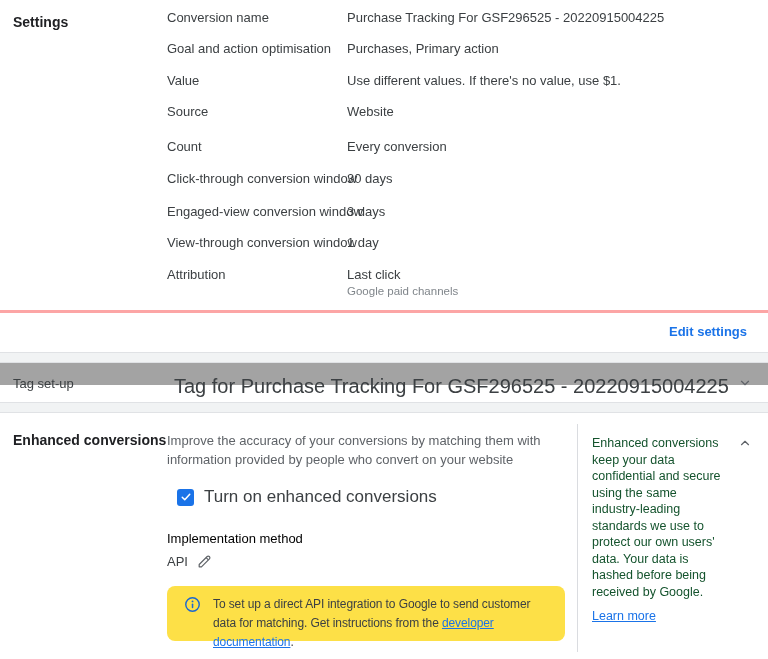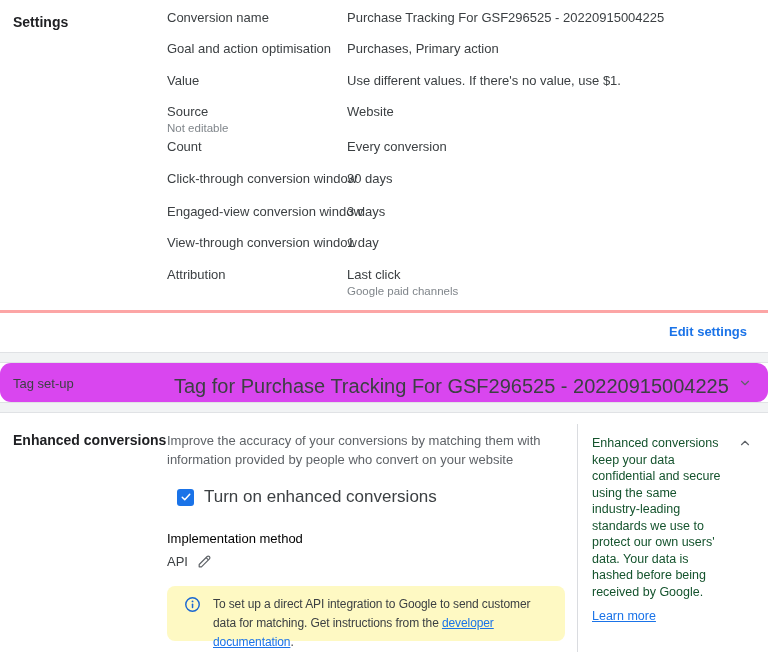--- a/index.html
+++ b/index.html
@@ -16,36 +16,36 @@
   .s-row { position:absolute; left:0; width:768px; }
   .s-label { position:absolute; left:167px; width:176px; font-size:13px; color:#3c4043; white-space:nowrap; }
   .s-value { position:absolute; left:347px; font-size:13px; color:#3c4043; white-space:nowrap; }
   .s-sub { display:block; margin-top:3px; font-size:11.5px; color:#80868b; }
   
   .edit-area { position:absolute; left:0; top:314px; width:768px; height:38px; background:#fff; }
   .edit-link { position:absolute; right:21px; top:10px; color:#1a73e8; font-size:13px; font-weight:bold; cursor:pointer; text-decoration:none; white-space:nowrap; }
   
   .band { position:absolute; left:0; width:768px; height:11px; background:#f1f3f4; border-top:1px solid #e0e2e5; border-bottom:1px solid #e0e2e5; }
   
-  .tag-row { position:absolute; left:0; top:363px; width:768px; height:39px; background:#d946ef; cursor:pointer;border-radius:11px; }
+  .tag-row { position:absolute; left:0; top:363px; width:768px; height:22px; background:#a3a3a3; cursor:pointer; }
   .tag-title { position:absolute; left:13px; top:13px; font-size:13px; color:#3c4043; }
   .tag-value { position:absolute; left:174px; top:12px; font-size:20px; color:#3c4043; white-space:nowrap; }
   .tag-chev { position:absolute; right:16px; top:13px; width:14px; height:14px; }
   
   .ec { position:absolute; left:0; top:414px; width:768px; height:245px; background:#fff; }
   .ec-title { position:absolute; left:13px; top:18px; font-size:14px; font-weight:bold; color:#202124; }
   .ec-desc { position:absolute; left:167px; top:17px; width:396px; font-size:13px; line-height:19px; color:#5f6368; }
   .cb-row { position:absolute; left:177px; top:73px; display:flex; align-items:center; gap:10px; cursor:pointer; }
   .cb-box { width:17px; height:17px; background:#1a73e8; border-radius:3px; display:flex; align-items:center; justify-content:center; flex:0 0 auto; }
   .cb-label { font-size:17px; color:#3c4043; white-space:nowrap; }
   .impl-label { position:absolute; left:167px; top:117px; font-size:13px; color:#000000; }
   .impl-row { position:absolute; left:167px; top:139px; display:flex; align-items:center; gap:8px; }
   .impl-value { font-size:13px; color:#3c4043; }
   .pencil-btn { width:17px; height:17px; cursor:pointer; display:inline-flex; }
-  .info-box { position:absolute; left:167px; top:172px; width:398px; height:55px; background:#fef9c3; border-radius:8px; }
+  .info-box { position:absolute; left:167px; top:172px; width:398px; height:55px; background:#fde047; border-radius:8px; }
   .info-icon { position:absolute; left:17px; top:10px; width:17px; height:17px; }
   .info-text { position:absolute; left:46px; top:9px; width:342px; font-size:12px; line-height:19px; letter-spacing:-0.1px; color:#3c4043; }
   .info-link { color:#1a73e8; text-decoration:underline; cursor:pointer; }
   
   .v-divider { position:absolute; left:577px; top:10px; width:1px; height:228px; background:#dadce0; }
   .side-panel { position:absolute; left:592px; top:21px; width:132px; }
   .side-text { font-size:12.5px; line-height:16.5px; color:#14532d; }
   .learn-more { display:inline-block; margin-top:9px; font-size:12.5px; color:#1a73e8; text-decoration:underline; cursor:pointer; }
   .panel-chev { position:absolute; right:16px; top:22px; width:14px; height:14px; cursor:pointer; }
 </style>
@@ -65,21 +65,20 @@
       <div class="s-label">Goal and action optimisation</div>
       <div class="s-value">Purchases, Primary action</div>
     </div>
     <div class="s-row" style="top:73px">
       <div class="s-label">Value</div>
       <div class="s-value">Use different values. If there's no value, use $1.</div>
     </div>
     <div class="s-row" style="top:104px">
       <div class="s-label">
         <span>Source</span>
-        <span class="s-sub">Not editable</span>
       </div>
       <div class="s-value">Website</div>
     </div>
     <div class="s-row" style="top:139px">
       <div class="s-label">Count</div>
       <div class="s-value">Every conversion</div>
     </div>
     <div class="s-row" style="top:171px">
       <div class="s-label">Click-through conversion window</div>
       <div class="s-value">30 days</div>

